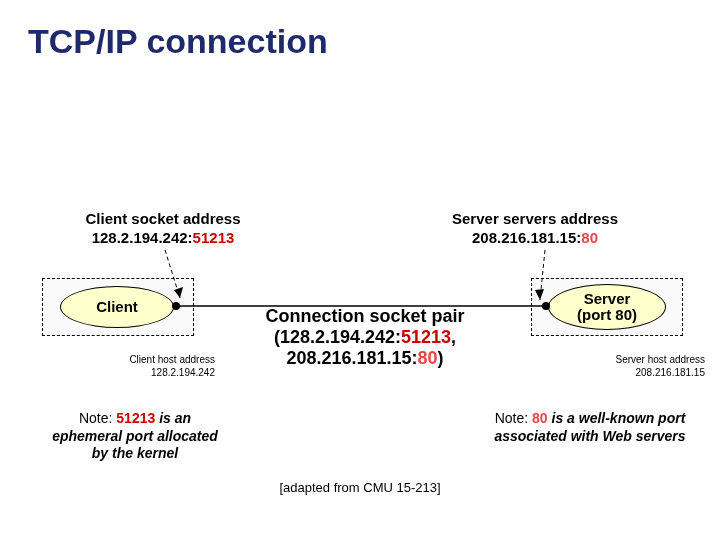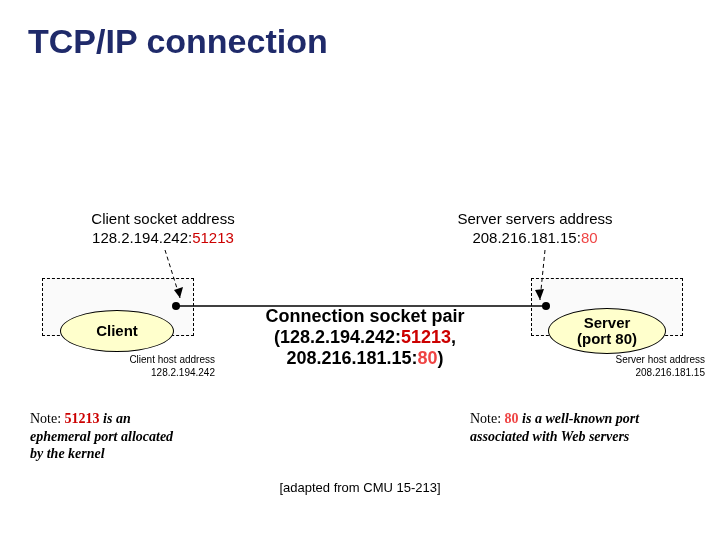--- a/index.html
+++ b/index.html
@@ -16,21 +16,21 @@
     position: absolute;
     top: 22px;
     left: 28px;
     font-size: 34px;
     font-weight: bold;
     color: #1f2a6a;
   }
   .label {
     position: absolute;
     font-size: 15px;
-    font-weight: normal;
+    font-weight: bold;
     color: #000;
     text-align: center;
     line-height: 1.25;
   }
   .port-client { color: #cc0000; }
   .port-server { color: #ef4444; }
 
   .host-box {
     position: absolute;
     border: 1px dashed #000;
@@ -41,40 +41,39 @@
     background: #ffffcc;
     border: 1px solid #000;
     border-radius: 50% / 50%;
     display: flex;
     align-items: center;
     justify-content: center;
     font-weight: bold;
     font-size: 15px;
     text-align: center;
     line-height: 1.1;
-    margin-top: 24px;
   }
   .conn-pair {
     position: absolute;
     text-align: center;
     font-size: 18px;
     font-weight: bold;
   }
   .lower-label {
     position: absolute;
     font-size: 10px;
     font-weight: normal;
     text-align: right;
     line-height: 1.25;
   }
   .note {
     position: absolute;
     font-size: 14px;
+    text-align: center;
     line-height: 1.25;
-    font-family: Liberation Serif, serif;
   }
   .note b { font-weight: bold; }
   .attribution {
     position: absolute;
     font-size: 13px;
     text-align: center;
   }
   svg.overlay {
     position: absolute;
     top: 0; left: 0;

